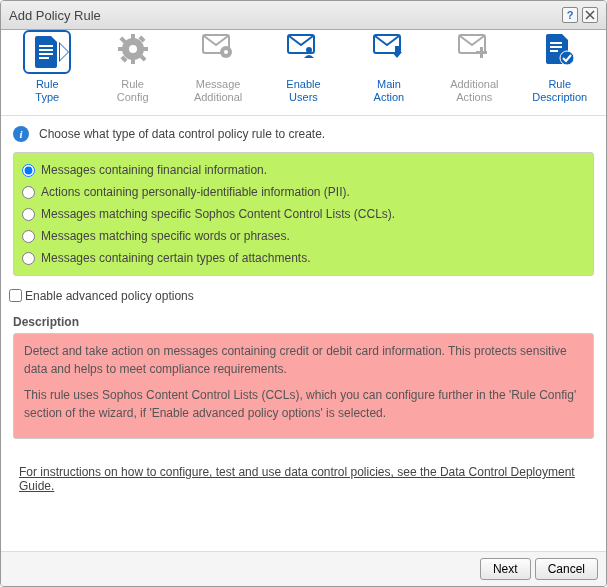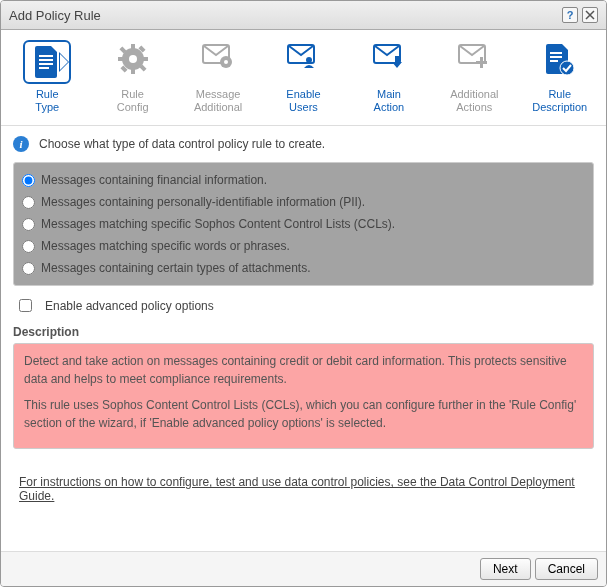--- a/index.html
+++ b/index.html
@@ -34,21 +34,21 @@
   .titlebar .controls { display: flex; gap: 4px; }
   .titlebar .controls .ctl {
     width: 16px; height: 16px; border: 1px solid #888;
     border-radius: 2px; background: #f7f7f7;
     display: flex; align-items: center; justify-content: center;
     font-size: 11px; color: #446; cursor: pointer;
   }
   .titlebar .controls .help { color: #2a6fb8; font-weight: bold; }
 
   .wizardbar {
-    padding: 10px 8px 12px 8px;
+    padding: 0 8px 12px 8px;
     display: flex;
     gap: 9px;
     border-bottom: 1px solid #ddd;
   }
   .step {
     width: 82px;
     text-align: center;
     color: #999;
     position: relative;
   }
@@ -110,34 +110,34 @@
     font-weight: bold;
     padding: 8px 12px 4px 12px;
     color: #555;
   }
 
   .radio-box {
     border: 1px solid #ccc;
     margin: 0 12px;
     padding: 6px 6px;
     border-radius: 3px;
-    background: #a3a3a3;
+    background: #bef264;
   }
   .radio-row {
     display: flex; align-items: center;
     gap: 6px;
     padding: 4px 2px;
     color:#444;
   }
   .radio-row input[type=radio] { margin: 0; }
   .radio-row label { cursor: pointer; }
 
   .adv-row {
-    padding: 10px 14px;
-    display: flex; align-items:center; gap:10px;
+    padding: 10px 4px;
+    display: flex; align-items:center; gap:0;
     color:#444;
   }
 
   .desc-box {
     margin: 0 12px;
     border: 1px solid #ccc;
     border-radius: 3px;
     background:#fca5a5;
     padding: 8px 10px;
     color:#555;
@@ -302,21 +302,21 @@
   </div>
 
 
   <div class="radio-box">
     <div class="radio-row">
       <input type="radio" name="rt" checked="" style="">
       <label>Messages containing financial information.</label>
     </div>
     <div class="radio-row">
       <input type="radio" name="rt" style="">
-      <label>Messages containing personally-identifiable information (PII).</label>
+      <label>Actions containing personally-identifiable information (PII).</label>
     </div>
     <div class="radio-row">
       <input type="radio" name="rt" style="">
       <label>Messages matching specific Sophos Content Control Lists (CCLs).</label>
     </div>
     <div class="radio-row">
       <input type="radio" name="rt" style="">
       <label>Messages matching specific words or phrases.</label>
     </div>
     <div class="radio-row">

